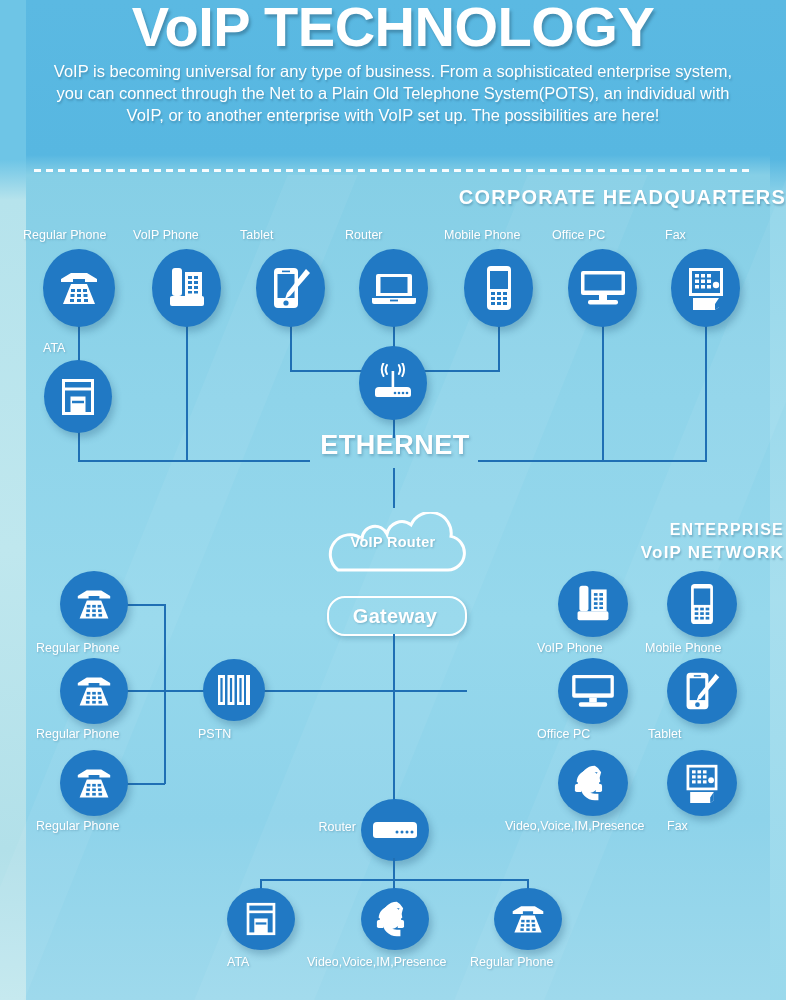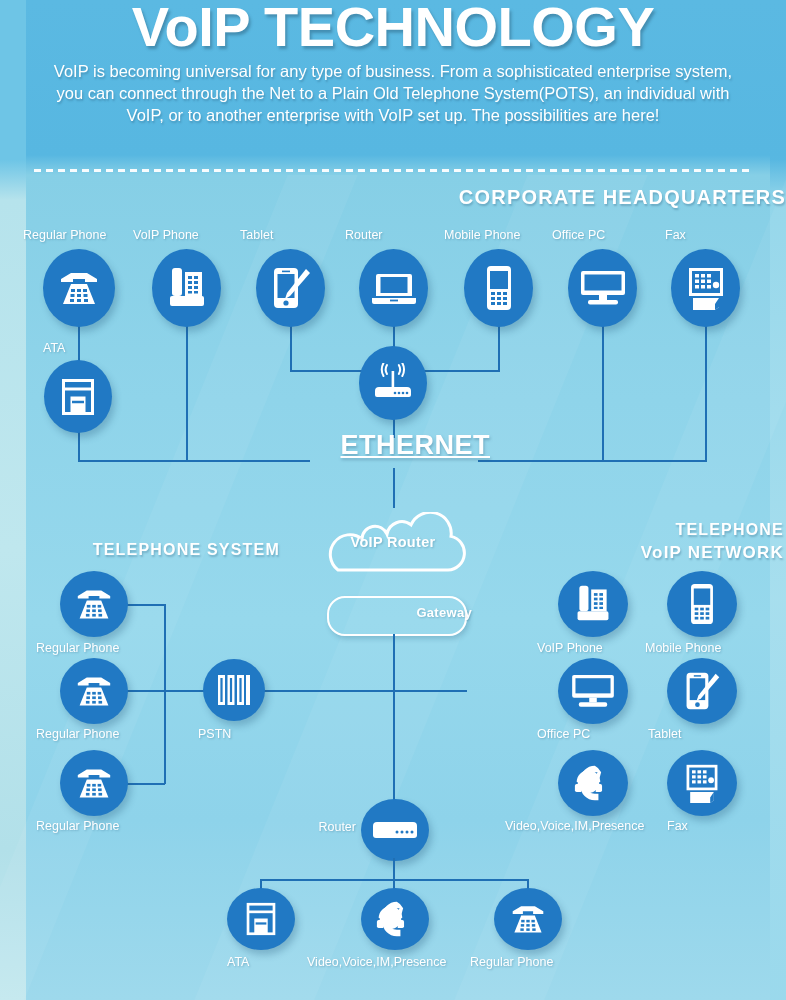--- a/index.html
+++ b/index.html
@@ -71,31 +71,29 @@
     position:absolute;left:318px;top:534px;width:150px;text-align:center;
     color:#fff;font-size:14.5px;font-weight:bold;letter-spacing:.3px;
     text-shadow:1px 1px 2px rgba(40,90,120,.3);
   }
   #gateway{
     position:absolute;left:327px;top:596px;width:136px;height:36px;
     border:2.5px solid #ffffff;border-radius:18px;
     box-shadow:2px 3px 5px rgba(30,80,115,.22);
   }
   #gatewaytxt{
-    position:absolute;left:327px;top:605px;width:136px;text-align:right;
-    color:#ffffff;font-size:13px;font-weight:bold;letter-spacing:.3px;
+    position:absolute;left:327px;top:605px;width:136px;text-align:center;
+    color:#ffffff;font-size:20px;font-weight:bold;letter-spacing:.3px;
     text-shadow:1px 1px 2px rgba(40,90,120,.3);
-    padding-left:9px;
   }
 
   #ethernet{
-    position:absolute;left:300px;top:430px;width:190px;text-align:right;
+    position:absolute;left:300px;top:430px;width:190px;text-align:center;
     color:#ffffff;font-size:27px;font-weight:bold;letter-spacing:.5px;
     text-shadow:1px 2px 3px rgba(40,90,120,.35);
-    text-decoration:underline;
   }
 </style>
 </head>
 <body>
 
 <div id="root">
 
   <div id="leftstrip"></div>
   <div id="rightstrip"></div>
 
@@ -300,21 +298,20 @@
       <path d="M20 58 h110 a17 17 0 0 0 3 -33.6 a21 21 0 0 0 -40 -11.5 a15 15 0 0 0 -24 9.3 a13 13 0 0 0 -25 4.6 a14 14 0 0 0 -24 31.2 z"></path>
     </svg>
   </div>
   <div id="cloudtxt">VoIP Router</div>
 
   <div id="gateway"></div>
   <div id="gatewaytxt">Gateway</div>
 
   <div class="ln lnV" style="left:393px;top:634px;height:169px;"></div>
 
-  <div class="sect-head" style="left:30px;top:541px;width:250px;font-size:16px;">TELEPHONE SYSTEM</div>
 
   <div class="ln lnH" style="left:125px;top:604px;width:40px;"></div>
   <div class="ln lnV" style="left:164px;top:604px;height:180px;"></div>
   <div class="ln lnH" style="left:125px;top:783px;width:40px;"></div>
 
   <div class="ln lnH" style="left:125px;top:690px;width:83px;"></div>
   <div class="ln lnH" style="left:263px;top:690px;width:204px;"></div>
 
   <div class="node">
     <div class="badge" style="left:60px;top:571px;width:68px;height:66px;">
@@ -389,21 +386,21 @@
         <g fill="#2179c4">
             <rect x="3.4" y="4" width="2.2" height="24"></rect>
             <rect x="12.9" y="4" width="2.2" height="24"></rect>
             <rect x="22.4" y="4" width="2.2" height="24"></rect>
           </g>
       </svg>
     </div>
     <div class="node-label" style="left:198px;top:727px;width:72px;">PSTN</div>
   </div>
 
-  <div class="sect-head" style="left:512px;top:521px;width:272px;font-size:16px;">TELEPHONE</div>
+  <div class="sect-head" style="left:512px;top:521px;width:272px;font-size:16px;">ENTERPRISE</div>
   <div class="sect-head" style="left:512px;top:543px;width:272px;font-size:17px;">VoIP NETWORK</div>
 
   <div class="node">
     <div class="badge" style="left:558px;top:571px;width:70px;height:66px;">
       <svg width="36" height="40" viewBox="0 0 38 44" fill="#ffffff">
         <rect x="4" y="2" width="10" height="28" rx="3"></rect>
         <path d="M17 6 L34 6 L34 30 L17 30 Z"></path>
         <rect x="2" y="30" width="34" height="10" rx="2"></rect>
         <g fill="#2179c4">
             <rect x="20" y="10" width="4" height="3"></rect>

